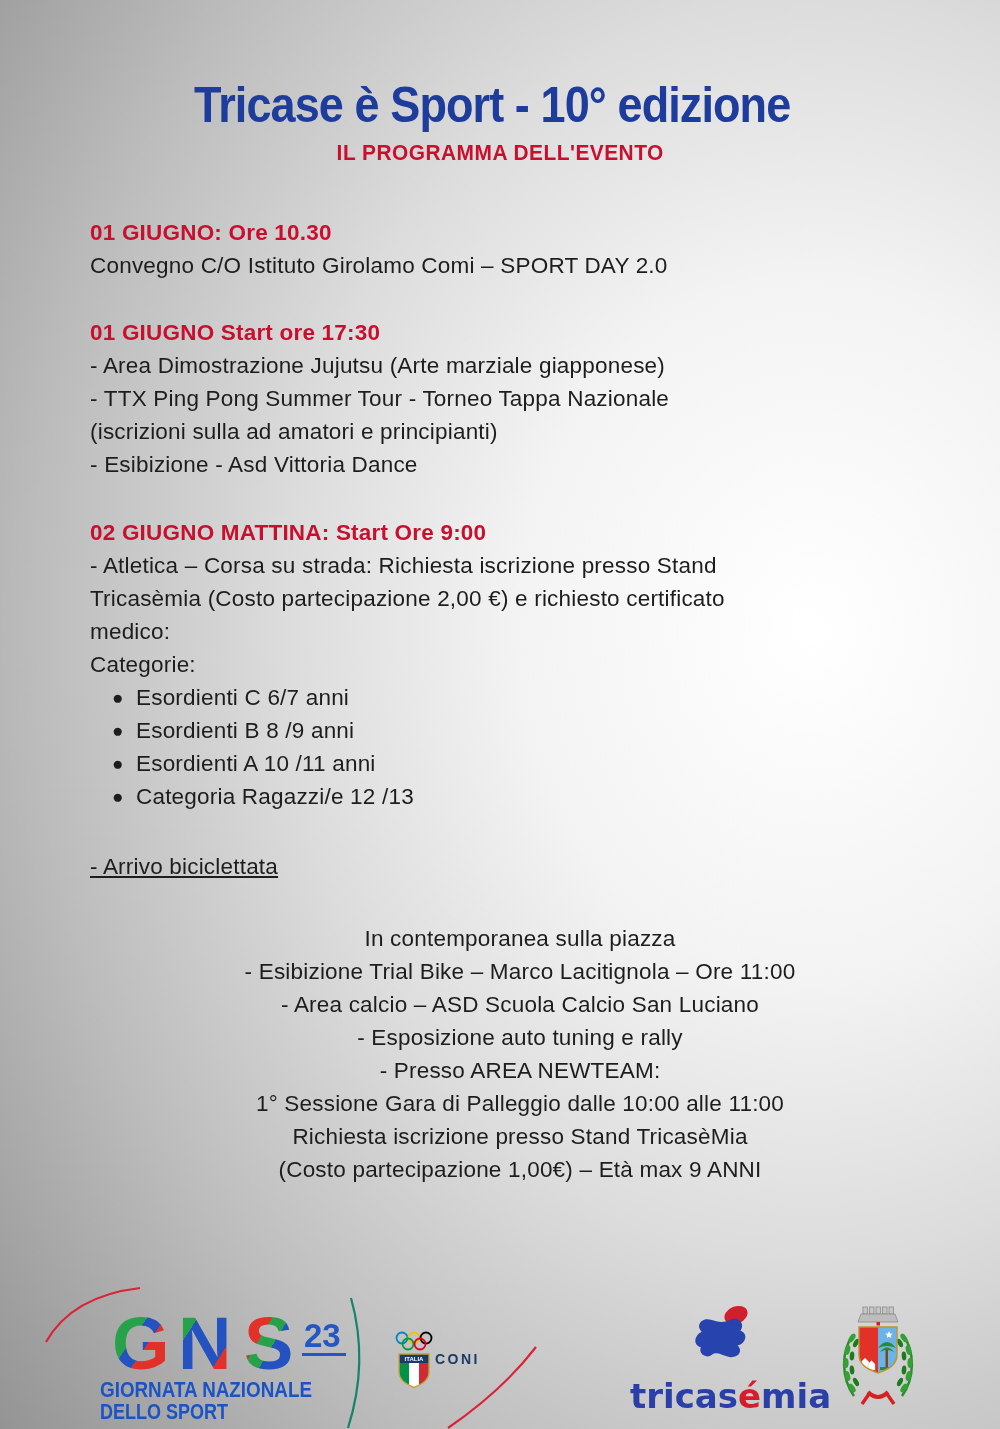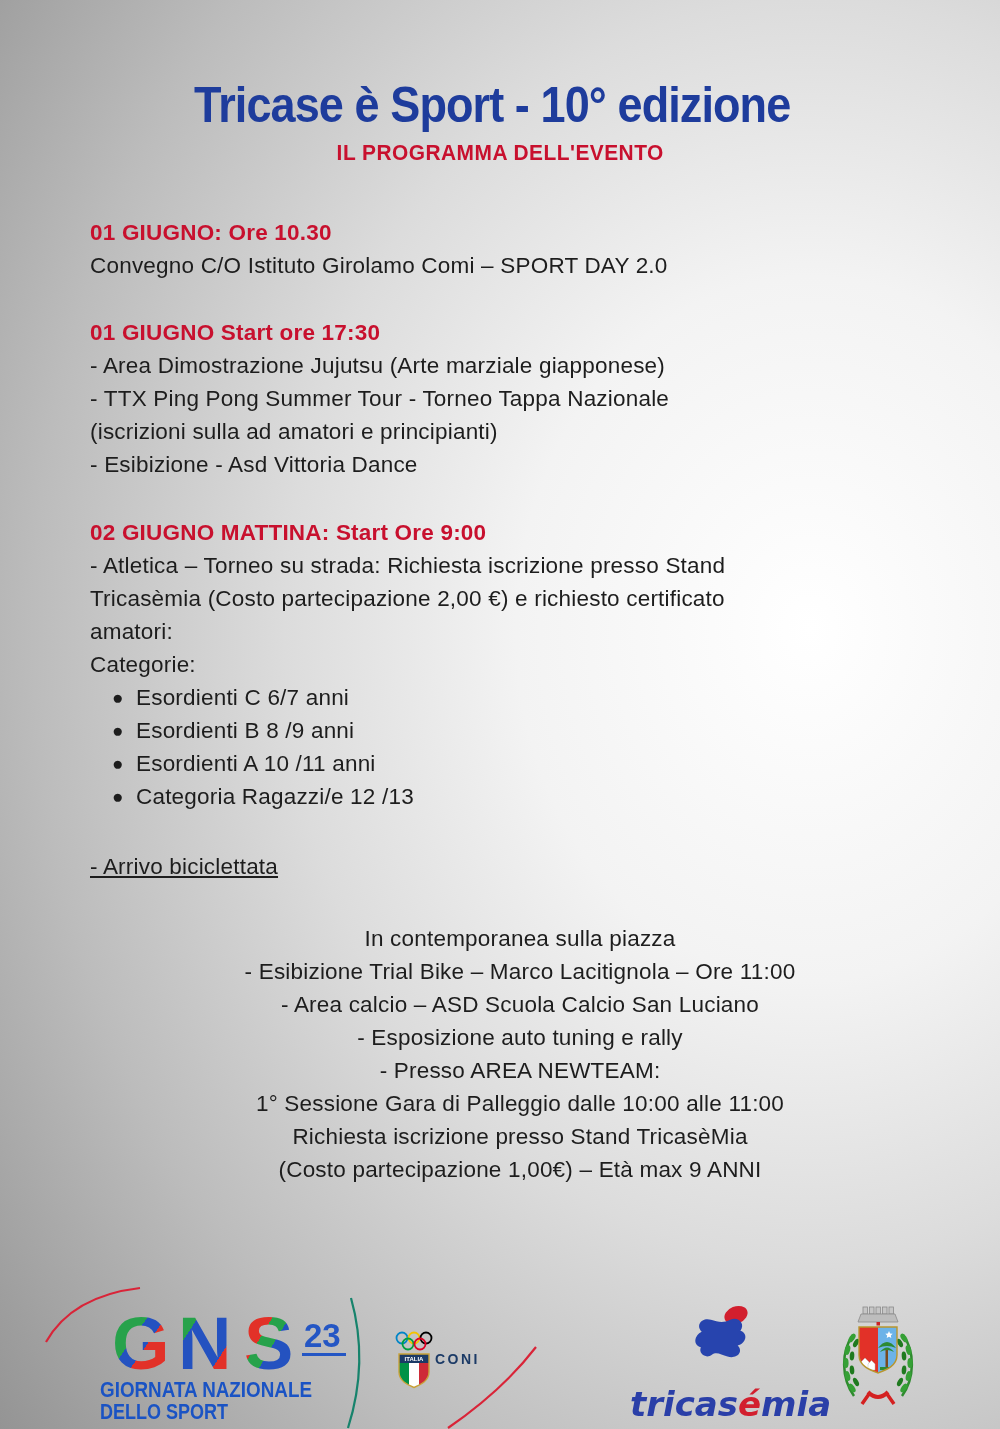--- a/index.html
+++ b/index.html
@@ -38,22 +38,22 @@
   .line{white-space:nowrap;}
   .bullet-row{padding-left:22px;}
   .bullet-dot{display:inline-block;width:24px;color:#1d1d1d;font-size:19px;vertical-align:1px;}
   .footer{position:absolute;left:0;top:1250px;width:1000px;height:179px;}
   .deco-arcs{position:absolute;left:0;top:0;width:1000px;height:179px;}
   .gns-logo{position:absolute;left:100px;top:57px;width:250px;height:118px;}
   .coni-logo{position:absolute;left:391px;top:78px;width:95px;height:64px;}
   .tricasemia-logo{position:absolute;left:630px;top:52px;width:200px;height:110px;text-align:center;}
   .tricasemia-text{
     font-family:"DejaVu Sans", sans-serif;
-    font-style:italic;font-weight:700;font-size:34px;
-    color:#2a3fa8;letter-spacing:0;white-space:nowrap;margin-top:16px;
+    font-weight:700;font-size:34px;
+    color:#2a3fa8;letter-spacing:0;white-space:nowrap;margin-top:8px;
   }
   .tricasemia-text .accent{color:#d21f2e;}
   .crest{position:absolute;left:838px;top:46px;width:80px;height:115px;}
 </style>
 </head>
 <body>
 
 <div class="poster">
 
   <div class="title-wrap">
@@ -71,23 +71,23 @@
   <div class="textblock sec2">
     <div class="line sec-heading">01 GIUGNO Start ore 17:30</div>
     <div class="line">- Area Dimostrazione Jujutsu (Arte marziale giapponese)</div>
     <div class="line">- TTX Ping Pong Summer Tour - Torneo Tappa Nazionale</div>
     <div class="line">(iscrizioni sulla ad amatori e principianti)</div>
     <div class="line">- Esibizione - Asd Vittoria Dance</div>
   </div>
 
   <div class="textblock sec3">
     <div class="line sec-heading">02 GIUGNO MATTINA: Start Ore 9:00</div>
-    <div class="line">- Atletica – Torneo su strada: Richiesta iscrizione presso Stand</div>
+    <div class="line">- Atletica – Corsa su strada: Richiesta iscrizione presso Stand</div>
     <div class="line">Tricasèmia (Costo partecipazione 2,00 €) e richiesto certificato</div>
-    <div class="line">amatori:</div>
+    <div class="line">medico:</div>
     <div class="line">Categorie:</div>
     <div class="line bullet-row">
       <span class="bullet-dot">●</span><span>Esordienti C 6/7 anni</span>
     </div>
     <div class="line bullet-row">
       <span class="bullet-dot">●</span><span>Esordienti B 8 /9 anni</span>
     </div>
     <div class="line bullet-row">
       <span class="bullet-dot">●</span><span>Esordienti A 10 /11 anni</span>
     </div>

